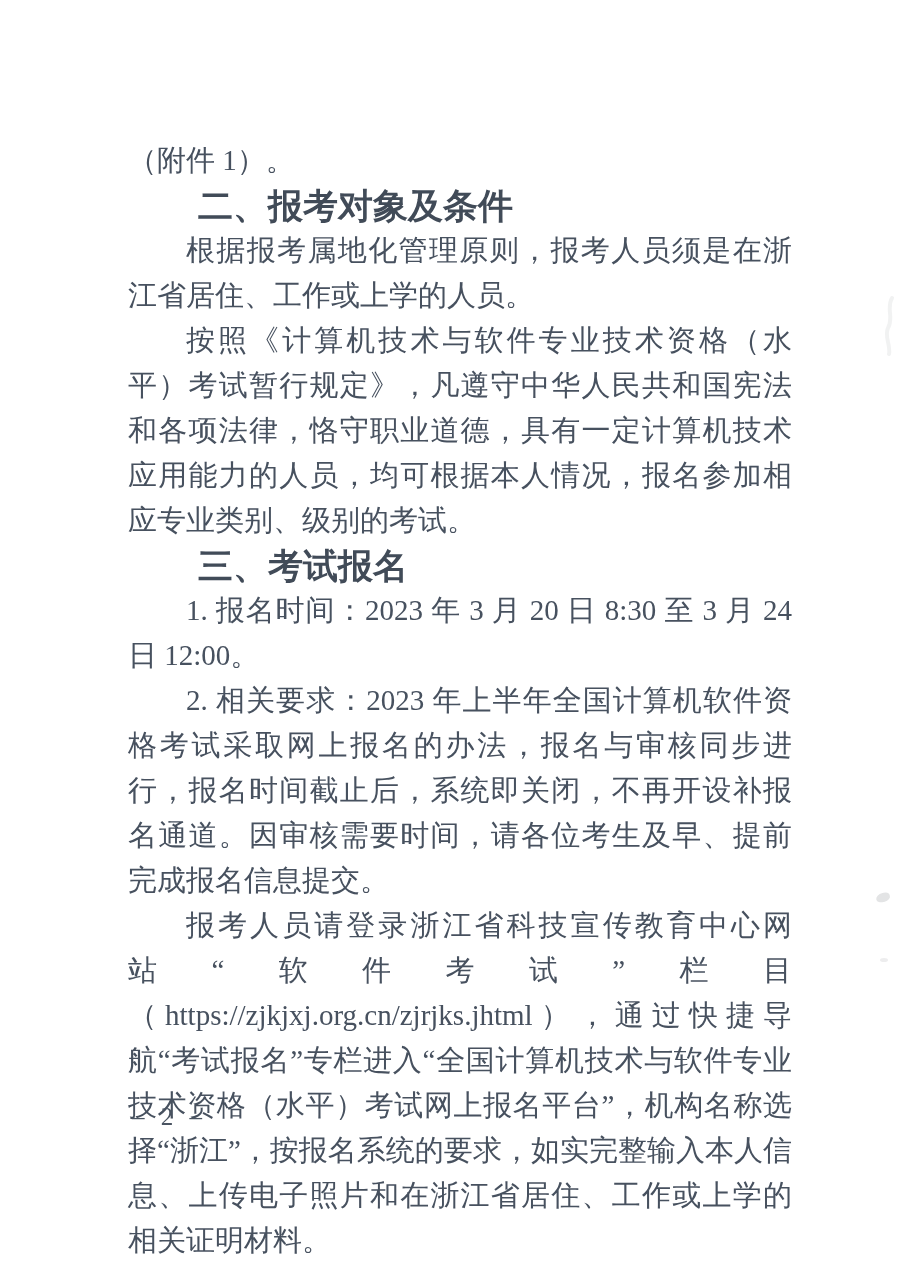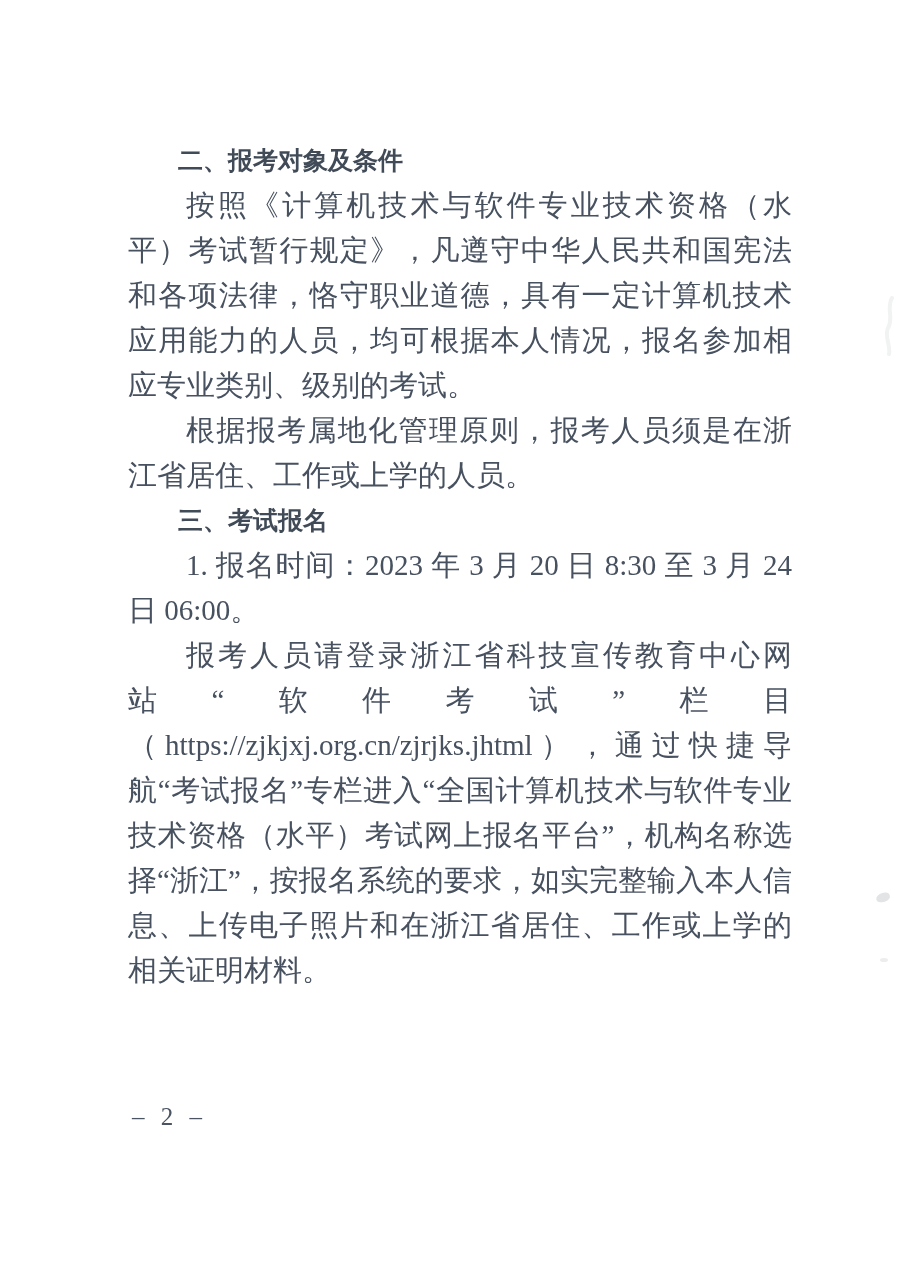--- a/index.html
+++ b/index.html
@@ -31,21 +31,21 @@
   }
   .noindent {
     text-indent: 0;
   }
   .heading {
     margin: 0;
     text-indent: 2em;
     font-family: Liberation Sans, sans-serif;
     font-weight: bold;
     color: #414b58;
-    font-size: 25px;
+    font-size: 35px;
     line-height: 45px;
   }
   .pageno {
     position: absolute;
     left: 132px;
     top: 1103px;
     color: #4a5462;
     font-size: 25px;
     letter-spacing: 5px;
     font-family: "Liberation Serif", "DejaVu Serif", serif;
@@ -75,32 +75,34 @@
     background: #ededee;
     border-radius: 50%;
   }
 </style>
 </head>
 <body>
 
 <div class="page">
 
   <div class="content">
+    <p class="para noindent">（附件 1）。</p>
 
     <h2 class="heading">二、报考对象及条件</h2>
 
+    <p class="para">根据报考属地化管理原则，报考人员须是在浙江省居住、工作或上学的人员。</p>
+
     <p class="para">按照《计算机技术与软件专业技术资格（水平）考试暂行规定》，凡遵守中华人民共和国宪法和各项法律，恪守职业道德，具有一定计算机技术应用能力的人员，均可根据本人情况，报名参加相应专业类别、级别的考试。</p>
-
-    <p class="para">根据报考属地化管理原则，报考人员须是在浙江省居住、工作或上学的人员。</p>
 
     <h2 class="heading">三、考试报名</h2>
 
 
-    <p class="para">1. 报名时间：2023 年 3 月 20 日 8:30 至 3 月 24 日 06:00。</p>
+    <p class="para">1. 报名时间：2023 年 3 月 20 日 8:30 至 3 月 24 日 12:00。</p>
 
+    <p class="para">2. 相关要求：2023 年上半年全国计算机软件资格考试采取网上报名的办法，报名与审核同步进行，报名时间截止后，系统即关闭，不再开设补报名通道。因审核需要时间，请各位考生及早、提前完成报名信息提交。</p>
 
     <p class="para">报考人员请登录浙江省科技宣传教育中心网站“软件考试”栏目（https://zjkjxj.org.cn/zjrjks.jhtml），通过快捷导航“考试报名”专栏进入“全国计算机技术与软件专业技术资格（水平）考试网上报名平台”，机构名称选择“浙江”，按报名系统的要求，如实完整输入本人信息、上传电子照片和在浙江省居住、工作或上学的相关证明材料。</p>
 
   </div>
 
   <div class="pageno">– 2 –</div>
 
   <svg class="artifact-squiggle" width="14" height="60" viewBox="0 0 14 60">
     <path d="M10 2 C 4 12, 12 22, 6 32 C 2 40, 9 50, 7 58" stroke="#e7e8e9" stroke-width="4" fill="none" stroke-linecap="round"></path>
   </svg>

